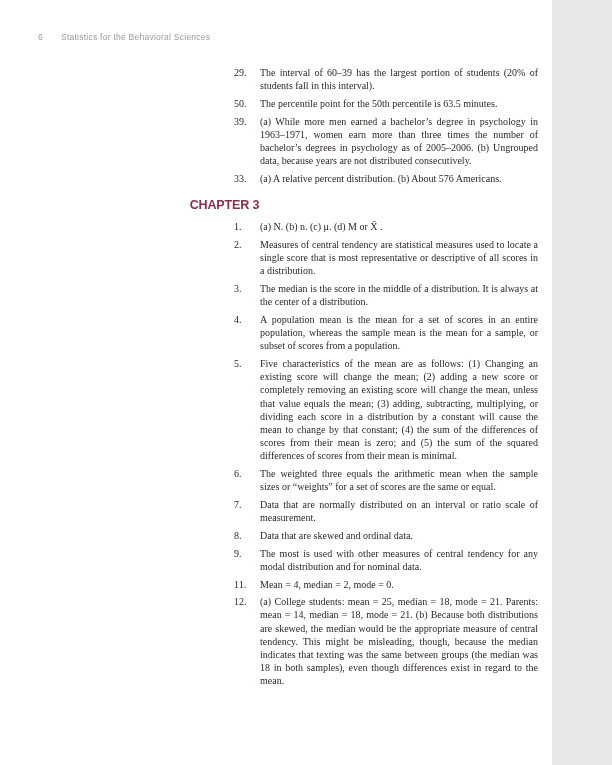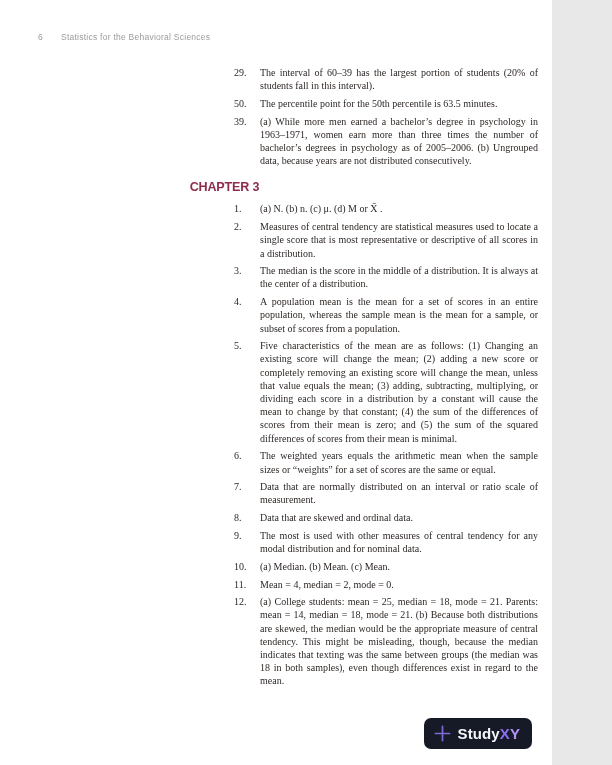--- a/index.html
+++ b/index.html
@@ -94,20 +94,24 @@
     <span class="num">50.</span>
     <span class="txt">The percentile point for the 50th percentile is 63.5 minutes.</span>
   </div>
 
 
   <div class="answer-item">
     <span class="num">39.</span>
     <span class="txt">(a) While more men earned a bachelor’s degree in psychology in 1963–1971, women earn more than three times the number of bachelor’s degrees in psychology as of 2005–2006. (b) Ungrouped data, because years are not distributed consecutively.</span>
   </div>
 
+  <div class="answer-item">
+    <span class="num">33.</span>
+    <span class="txt">(a) A relative percent distribution. (b) About 576 Americans.</span>
+  </div>
 </div>
 
     <h2 class="chapter-heading">CHAPTER 3</h2>
 
     <div id="list-b">
   <div class="answer-item">
     <span class="num">1.</span>
     <span class="txt">(a) N. (b) n. (c) μ. (d) M or X̄ .</span>
   </div>
 
@@ -126,55 +130,45 @@
     <span class="txt">A population mean is the mean for a set of scores in an entire population, whereas the sample mean is the mean for a sample, or subset of scores from a population.</span>
   </div>
 
   <div class="answer-item">
     <span class="num">5.</span>
     <span class="txt">Five characteristics of the mean are as follows: (1) Changing an existing score will change the mean; (2) adding a new score or completely removing an existing score will change the mean, unless that value equals the mean; (3) adding, subtracting, multiplying, or dividing each score in a distribution by a constant will cause the mean to change by that constant; (4) the sum of the differences of scores from their mean is zero; and (5) the sum of the squared differences of scores from their mean is minimal.</span>
   </div>
 
   <div class="answer-item">
     <span class="num">6.</span>
-    <span class="txt">The weighted years equals the arithmetic mean when the sample sizes or “weights” for a set of scores are the same or equal.</span>
+    <span class="txt">The weighted three equals the arithmetic mean when the sample sizes or “weights” for a set of scores are the same or equal.</span>
   </div>
 
   <div class="answer-item">
     <span class="num">7.</span>
     <span class="txt">Data that are normally distributed on an interval or ratio scale of measurement.</span>
   </div>
 
   <div class="answer-item">
     <span class="num">8.</span>
     <span class="txt">Data that are skewed and ordinal data.</span>
   </div>
 
   <div class="answer-item">
     <span class="num">9.</span>
     <span class="txt">The most is used with other measures of central tendency for any modal distribution and for nominal data.</span>
   </div>
 
-  <div class="answer-item">
-    <span class="num">10.</span>
-    <span class="txt">(a) Median. (b) Mean. (c) Mean.</span>
-  </div>
 
   <div class="answer-item">
     <span class="num">11.</span>
     <span class="txt">Mean = 4, median = 2, mode = 0.</span>
   </div>
 
   <div class="answer-item">
     <span class="num">12.</span>
     <span class="txt">(a) College students: mean = 25, median = 18, mode = 21. Parents: mean = 14, median = 18, mode = 21. (b) Because both distributions are skewed, the median would be the appropriate measure of central tendency. This might be misleading, though, because the median indicates that texting was the same between groups (the median was 18 in both samples), even though differences exist in regard to the mean.</span>
   </div>
 </div>
   </div>
 
-  <div class="brand-badge">
-    <svg class="plus" viewBox="0 0 18 18">
-      <path d="M9 1.5 V16.5 M1.5 9 H16.5" stroke="#7e6ad8" stroke-width="1.8" fill="none" stroke-linecap="round"></path>
-    </svg>
-    <span class="wordmark"><span>Study</span><span class="x">X</span><span class="y">Y</span></span>
-  </div>
 
 </div>
 
 </body></html>

